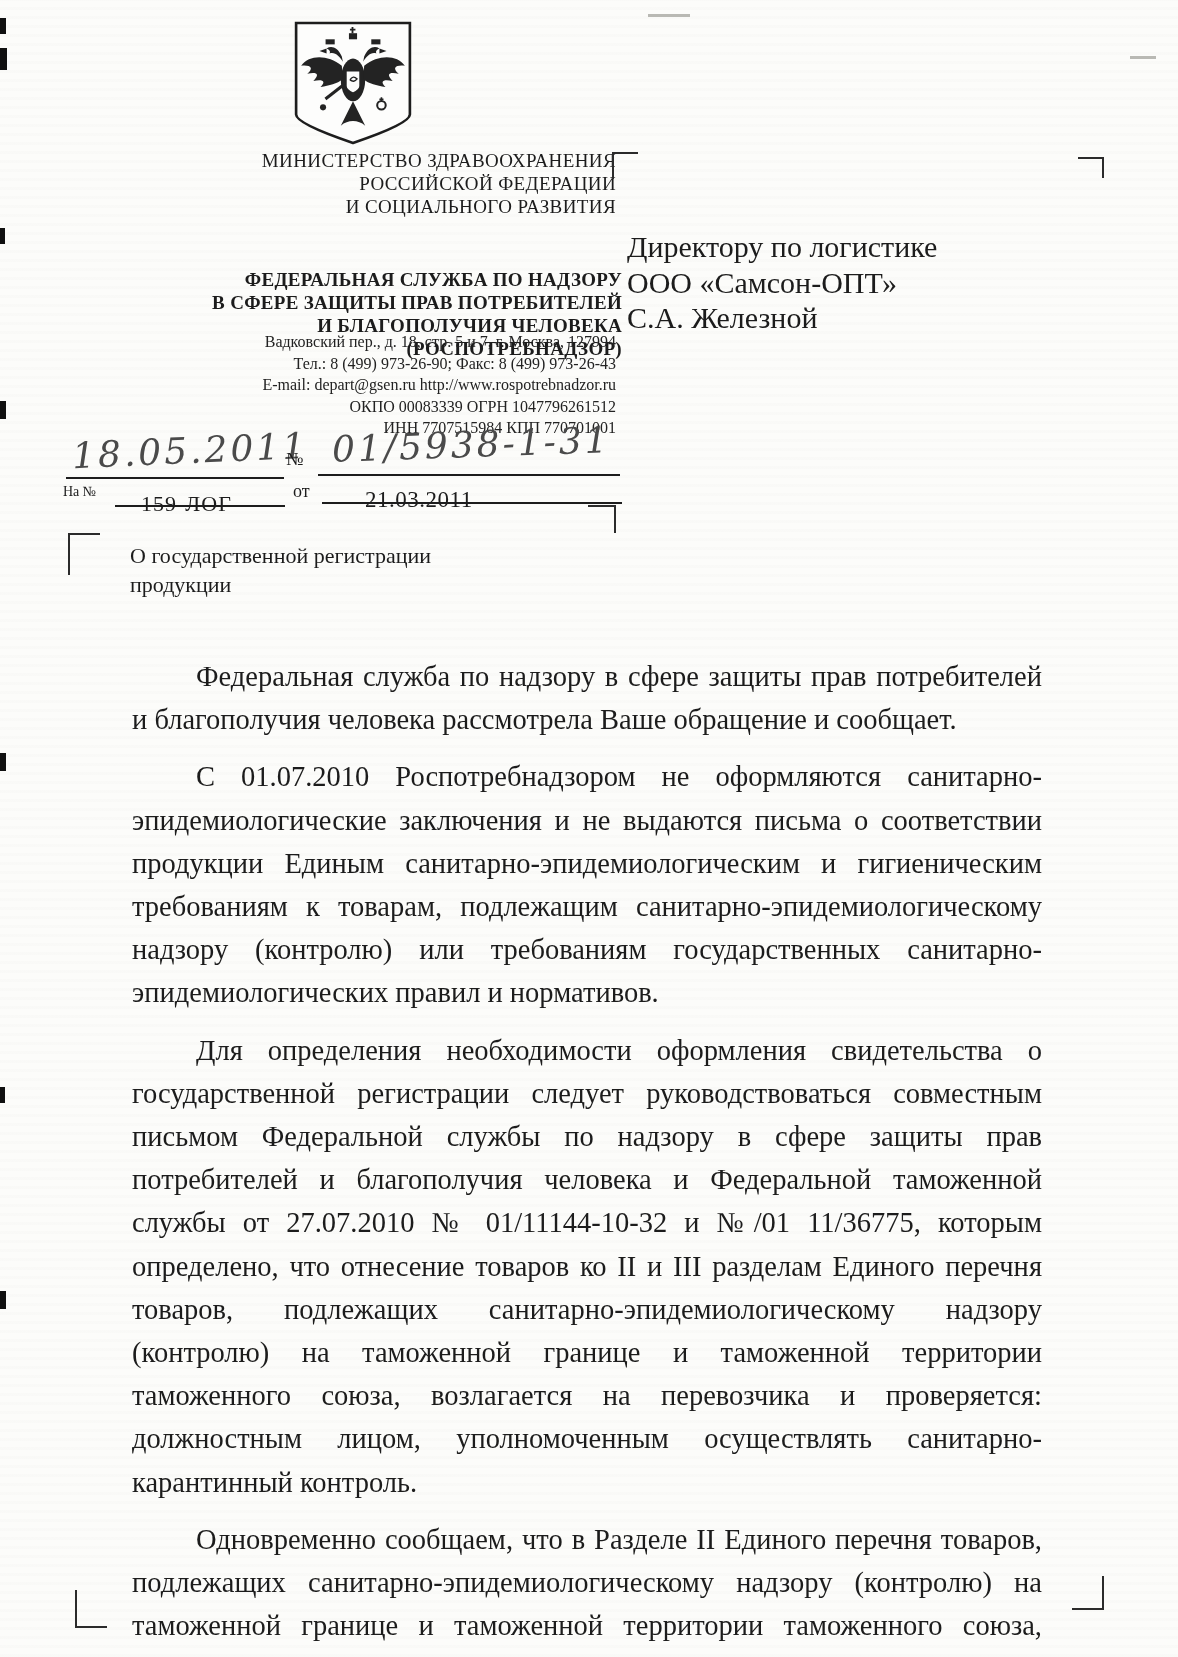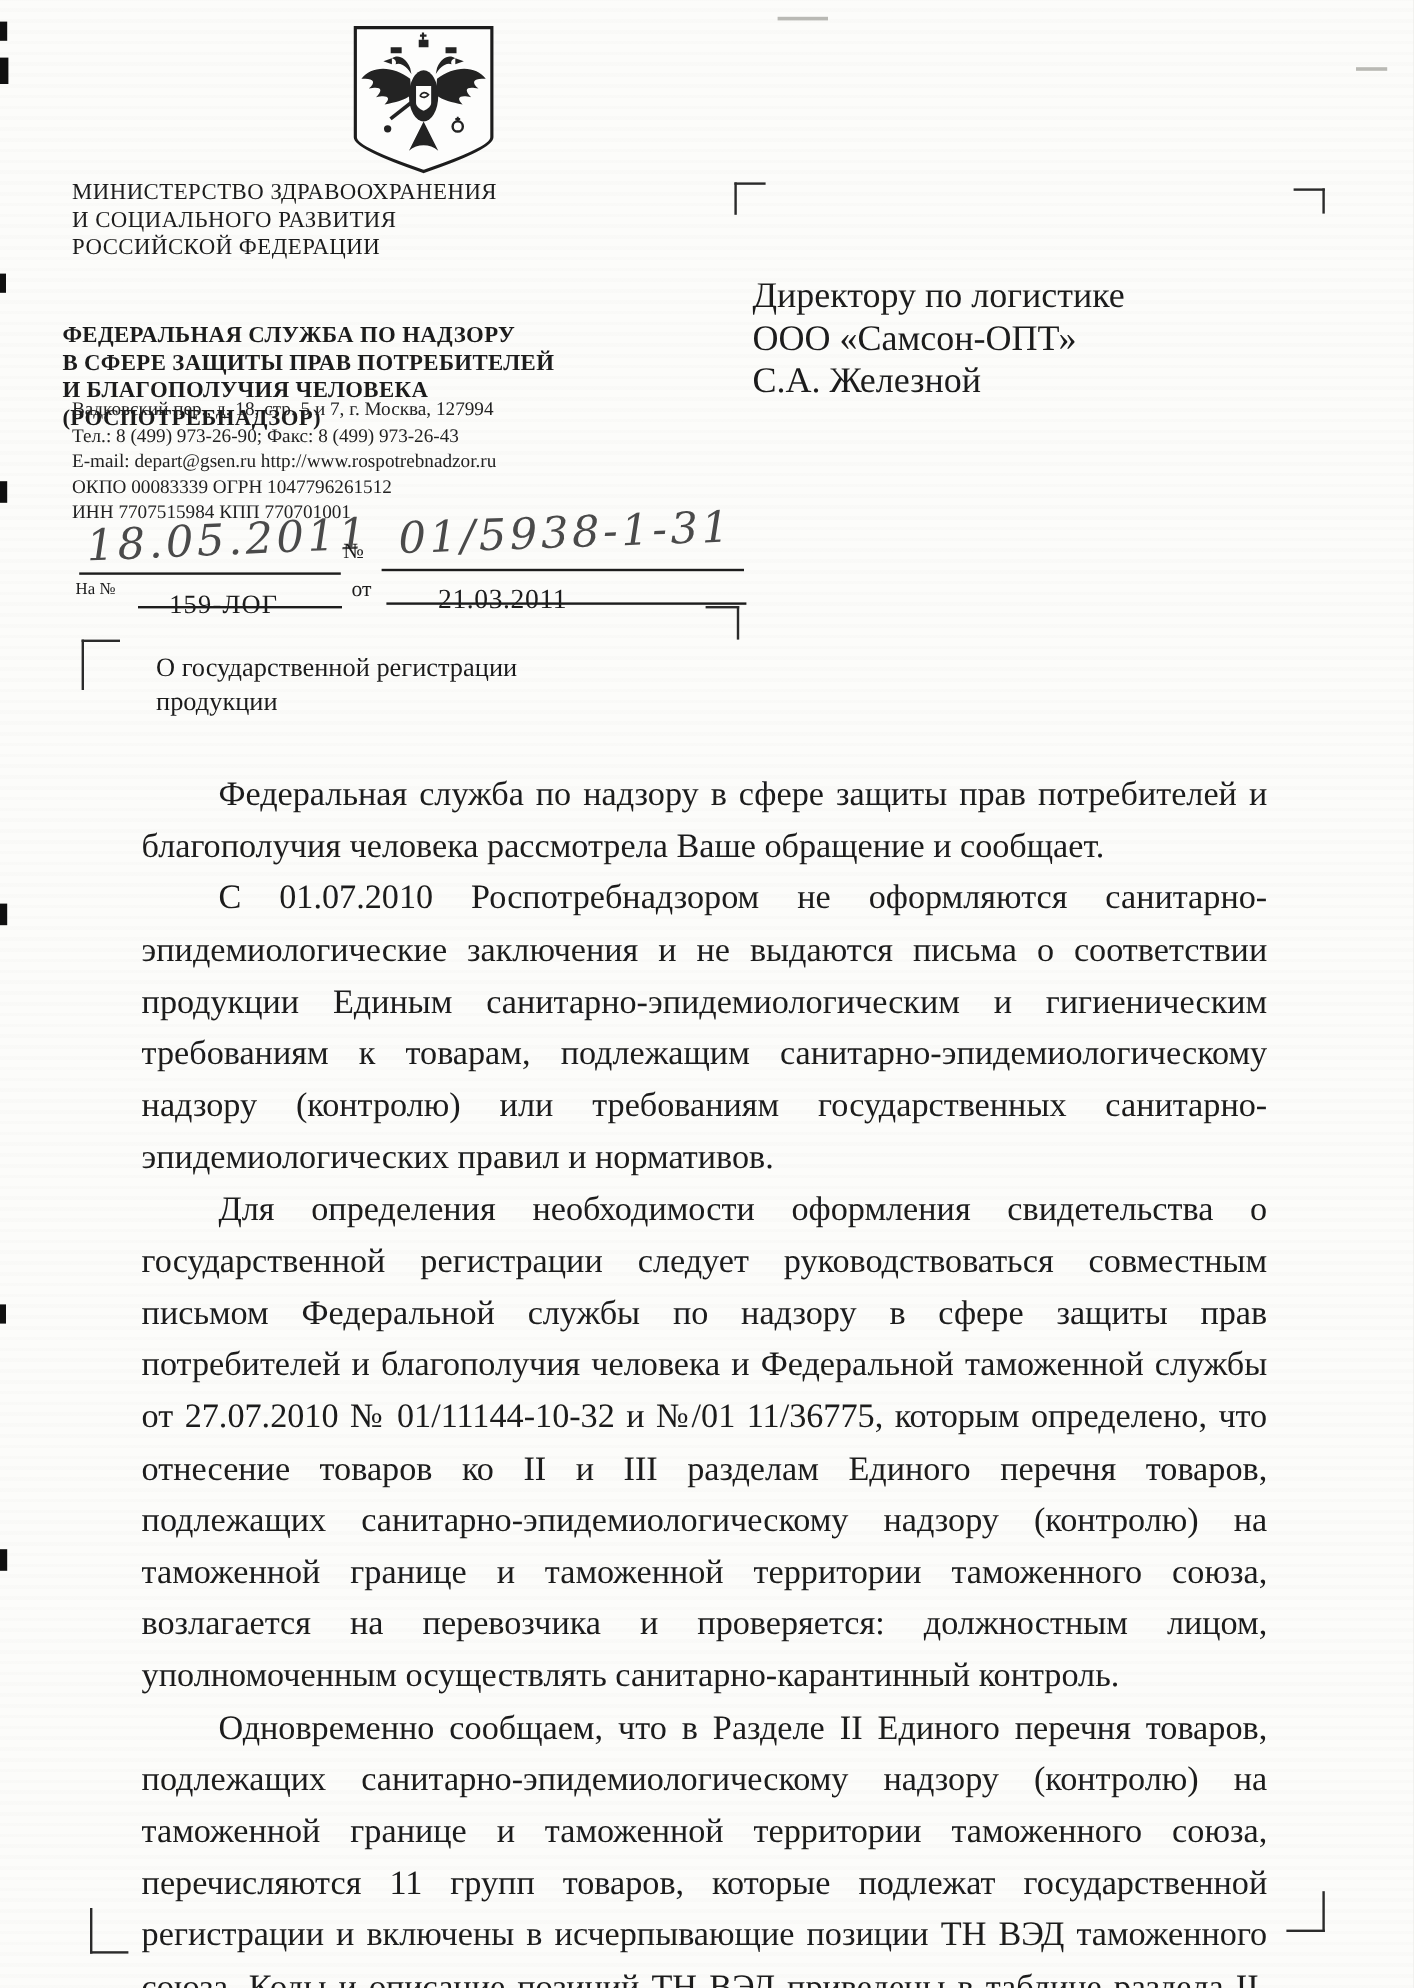--- a/index.html
+++ b/index.html
@@ -8,21 +8,21 @@
     width:1178px;height:1657px;
     margin:0 auto;
     background:
       repeating-linear-gradient(0deg, rgba(120,120,115,0.018) 0 3px, rgba(255,255,255,0) 3px 9px),
       #fcfcfa;
     font-family:"Liberation Serif","DejaVu Serif",serif;
     color:#1c1c1c;
     overflow:hidden;
   }
   .abs{position:absolute;}
-  .center{text-align:left;}
+  .center{text-align:right;}
 
   
   .ministry{left:60px;top:149px;width:556px;font-size:19px;line-height:23px;letter-spacing:.4px;}
   .service{left:52px;top:236px;width:570px;font-size:19px;line-height:23px;font-weight:bold;letter-spacing:.3px;margin-top:32px;}
   .contacts{left:60px;top:331px;width:556px;font-size:16px;line-height:21.5px;color:#222;}
 
   
   .emblem{left:289px;top:20px;width:128px;height:128px;}
 
   
@@ -60,21 +60,21 @@
   .m-pg-l{left:75px;top:1590px;width:30px;height:36px;}
   .m-pg-r{left:1072px;top:1576px;width:30px;height:32px;}
 
   
   .subject{left:130px;top:541px;font-size:22px;line-height:29px;}
   .body-text{
     left:118px;top:641px;width:938px;
     font-size:28.5px;line-height:43.2px;
     text-align:justify;
   }
-  .body-text p{margin:0;text-indent:64px;}
+  .body-text p{margin:14px;text-indent:64px;}
   .body-text p.continues{text-align-last:justify;}
 
   
   .artifact{position:absolute;background:#101010;}
   .soft{background:#b9b9b4;}
 </style>
 </head>
 <body>
 
 <div class="page">
@@ -100,22 +100,22 @@
       <circle cx="91" cy="84" r="4.2" fill="none" stroke="#232323" stroke-width="2"></circle>
       <path d="M91,76 v4 M89,78 h4" stroke="#232323" stroke-width="1.6"></path>
       <path d="M62.5,7 v6 M60,9.5 h5.4" stroke="#232323" stroke-width="1.8"></path>
       <path d="M56,50 h14 v15 q0,4 -7,7 q-7,-3 -7,-7 z" fill="#fdfdfc" stroke="#232323" stroke-width="1.6"></path>
       <path d="M60,59 q3,-5 7,-1 q-3,4 -7,1" fill="none" stroke="#232323" stroke-width="1.4"></path>
     </svg>
   </div>
 
   <div class="abs ministry center">
     <div>МИНИСТЕРСТВО ЗДРАВООХРАНЕНИЯ</div>
+    <div>РОССИЙСКОЙ ФЕДЕРАЦИИ</div>
     <div>И СОЦИАЛЬНОГО РАЗВИТИЯ</div>
-    <div>РОССИЙСКОЙ ФЕДЕРАЦИИ</div>
   </div>
 
   <div class="abs service center">
     <div>ФЕДЕРАЛЬНАЯ СЛУЖБА ПО НАДЗОРУ</div>
     <div>В СФЕРЕ ЗАЩИТЫ ПРАВ ПОТРЕБИТЕЛЕЙ</div>
     <div>И БЛАГОПОЛУЧИЯ ЧЕЛОВЕКА</div>
     <div>(РОСПОТРЕБНАДЗОР)</div>
   </div>
 
   <div class="abs contacts center">

